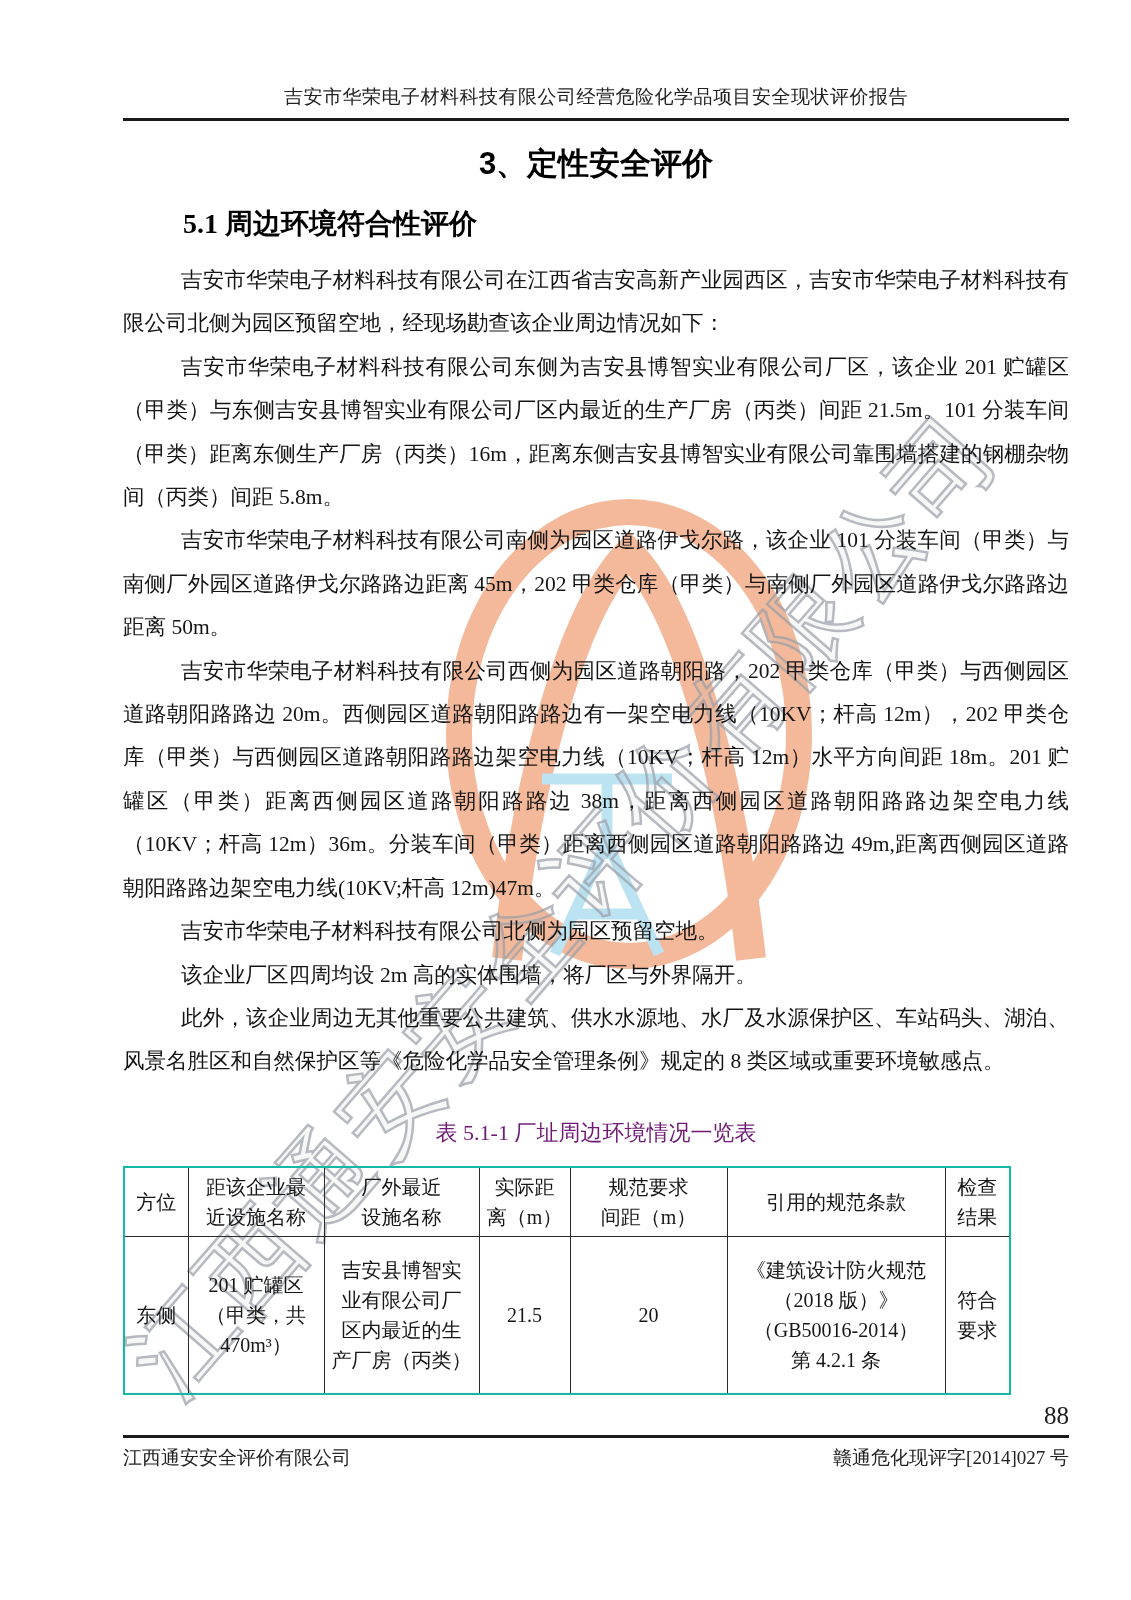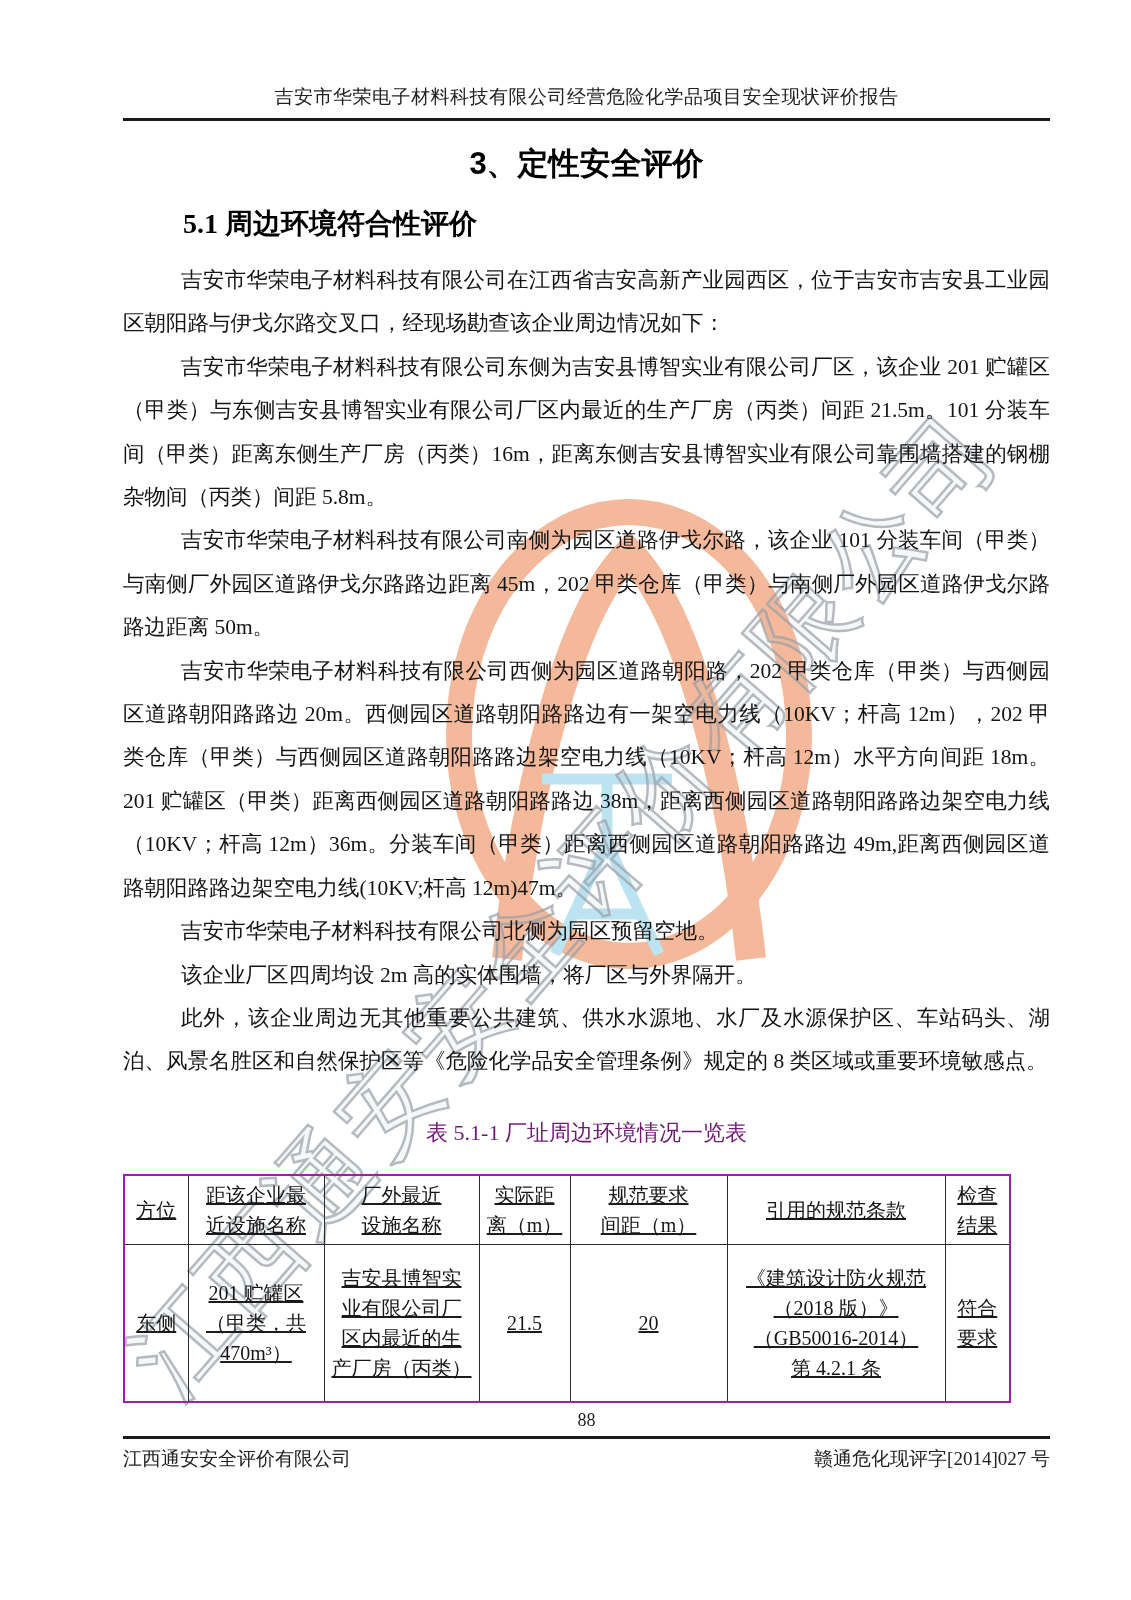--- a/index.html
+++ b/index.html
@@ -33,21 +33,21 @@
   .wm-red {
     position: absolute; left: 393px; top: 1038px;
     white-space: nowrap;
     font-size: 100px; font-weight: 700; letter-spacing: 0px;
     color: var(--wm-red, #dc3c36);
     opacity: 0.52;
     font-family: "Liberation Serif", "DejaVu Serif", serif;
   }
 
   
-  .content { position: relative; z-index: 1; padding: 0 81px 0 123px; }
+  .content { position: relative; z-index: 1; padding: 0 62px 0 123px; }
   .running-header {
     margin-top: 84px;
     text-align: center;
     font-size: 19px;
     letter-spacing: 0.5px;
     color: #222;
   }
   .header-rule { margin-top: 8px; height: 3px; background: #1a1a1a; }
   .chapter-title {
     margin-top: 22px;
@@ -72,41 +72,40 @@
     text-indent: 58px;
     color: #141414;
   }
   .table-caption {
     margin-top: 34px;
     text-align: center;
     font-size: 22px;
     color: #701a75;
   }
   table.env-table {
-    margin-top: 26px;
+    margin-top: 18px;
     width: 886px;
     border-collapse: collapse;
     table-layout: fixed;
-    border: 2px solid #a21caf;
-    text-decoration: underline;
+    border: 2px solid #14b8a6;
   }
   table.env-table th, table.env-table td {
     border: 1px solid #2b2b2b;
     text-align: center;
     vertical-align: middle;
     font-weight: 400;
     font-size: 20px;
     line-height: 30px;
     padding: 4px 2px;
     color: #161616;
   }
   table.env-table thead tr { height: 64px; }
   table.env-table tbody tr { height: 158px; }
   .pre { white-space: pre-line; }
-  .page-number { margin-top: 7px; text-align: center; font-size: 18px; color: #1c1c1c; }
+  .page-number { margin-top: 7px; text-align: right; font-size: 25px; color: #1c1c1c; }
   .footer-rule { margin-top: 5px; height: 3px; background: #1a1a1a; }
   .footer-row {
     margin-top: 7px;
     display: flex; justify-content: space-between;
     font-size: 19px; color: #222;
   }
 </style>
 </head>
 <body>
 
@@ -127,21 +126,21 @@
   </div>
 
   <div class="content">
     <div class="running-header">吉安市华荣电子材料科技有限公司经营危险化学品项目安全现状评价报告</div>
     <div class="header-rule"></div>
 
     <h1 class="chapter-title">3、定性安全评价</h1>
     <h2 class="section-title">5.1 周边环境符合性评价</h2>
 
     <div class="body-text">
-      <p>吉安市华荣电子材料科技有限公司在江西省吉安高新产业园西区，位于吉安市吉安县工业园区朝阳路与伊戈尔路交叉口，经现场勘查该企业周边情况如下：</p>
+      <p>吉安市华荣电子材料科技有限公司在江西省吉安高新产业园西区，吉安市华荣电子材料科技有限公司北侧为园区预留空地，经现场勘查该企业周边情况如下：</p>
       <p>吉安市华荣电子材料科技有限公司东侧为吉安县博智实业有限公司厂区，该企业 201 贮罐区（甲类）与东侧吉安县博智实业有限公司厂区内最近的生产厂房（丙类）间距 21.5m。101 分装车间（甲类）距离东侧生产厂房（丙类）16m，距离东侧吉安县博智实业有限公司靠围墙搭建的钢棚杂物间（丙类）间距 5.8m。</p>
       <p>吉安市华荣电子材料科技有限公司南侧为园区道路伊戈尔路，该企业 101 分装车间（甲类）与南侧厂外园区道路伊戈尔路路边距离 45m，202 甲类仓库（甲类）与南侧厂外园区道路伊戈尔路路边距离 50m。</p>
       <p>吉安市华荣电子材料科技有限公司西侧为园区道路朝阳路，202 甲类仓库（甲类）与西侧园区道路朝阳路路边 20m。西侧园区道路朝阳路路边有一架空电力线（10KV；杆高 12m），202 甲类仓库（甲类）与西侧园区道路朝阳路路边架空电力线（10KV；杆高 12m）水平方向间距 18m。201 贮罐区（甲类）距离西侧园区道路朝阳路路边 38m，距离西侧园区道路朝阳路路边架空电力线（10KV；杆高 12m）36m。分装车间（甲类）距离西侧园区道路朝阳路路边 49m,距离西侧园区道路朝阳路路边架空电力线(10KV;杆高 12m)47m。</p>
       <p>吉安市华荣电子材料科技有限公司北侧为园区预留空地。</p>
       <p>该企业厂区四周均设 2m 高的实体围墙，将厂区与外界隔开。</p>
       <p>此外，该企业周边无其他重要公共建筑、供水水源地、水厂及水源保护区、车站码头、湖泊、风景名胜区和自然保护区等《危险化学品安全管理条例》规定的 8 类区域或重要环境敏感点。</p>
     </div>
 
     <div class="table-caption">表 5.1-1 厂址周边环境情况一览表</div>
 

